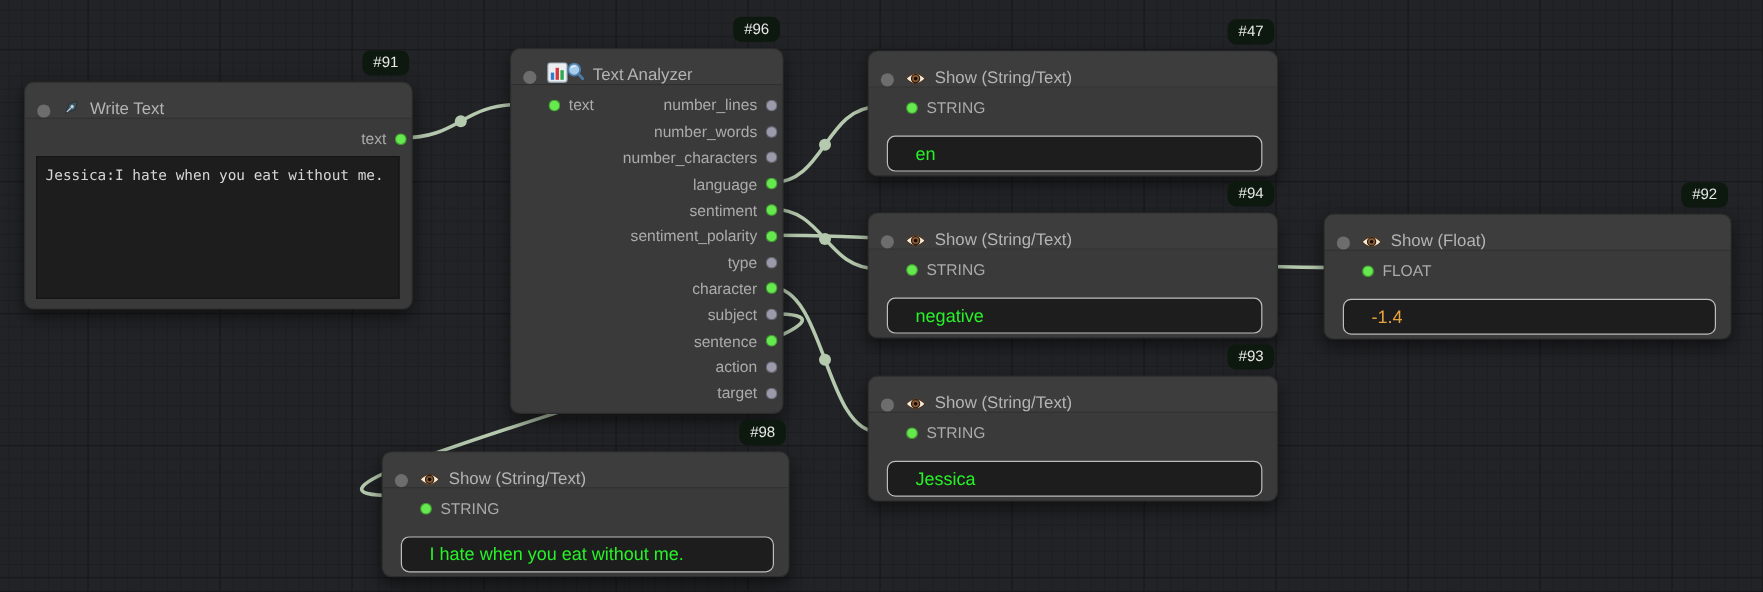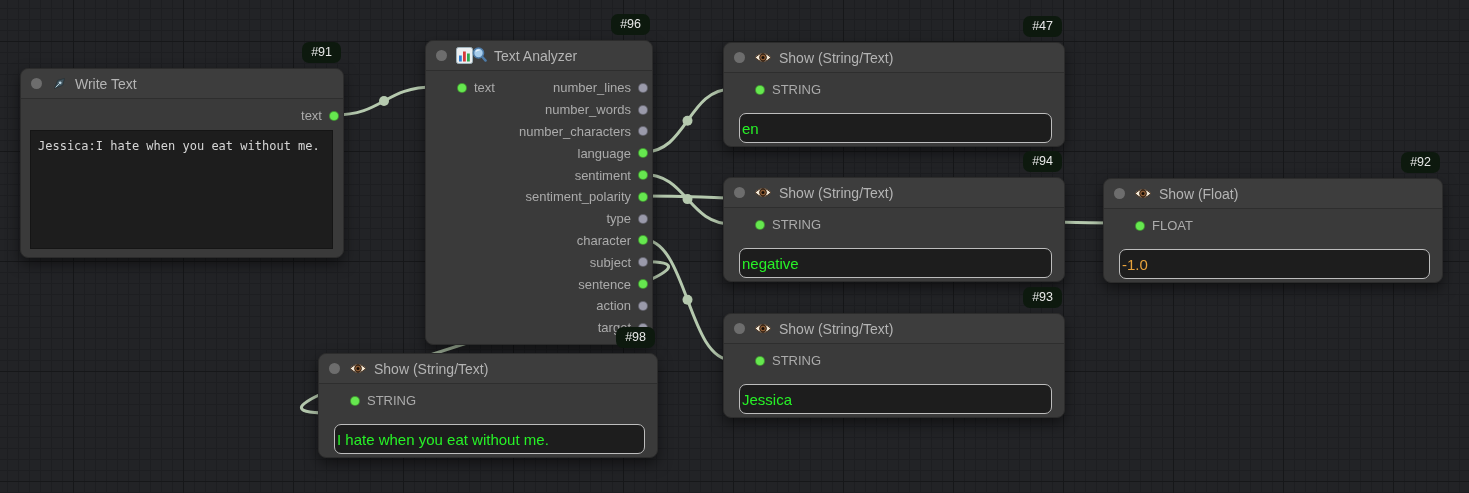--- a/index.html
+++ b/index.html
@@ -24,42 +24,42 @@
     background-position:-37px -69px,-37px -69px,-37px -69px,-37px -69px;
     font-family:"Liberation Sans", sans-serif;
   }
   svg.wires{position:absolute;left:0;top:0;pointer-events:none;}
   svg.wires path{pointer-events:stroke;}
   .node{
     position:absolute; background:var(--node-bg); border-radius:8px;
     box-shadow:0 6px 14px rgba(0,0,0,.5); border:1px solid #2c2c2c;
   }
   .node .header{
-    height:30px; display:flex; align-items:center; padding:0 8px 0 10px;
+    height:30px; display:flex; align-items:flex-end; padding:0 8px 0 10px;
     border-bottom:1px solid var(--node-sep); border-radius:8px 8px 0 0;
     background:#3d3d3d; cursor:move;
   }
   .collapse-dot{width:11px;height:11px;border-radius:50%;background:var(--collapse-dot);flex:0 0 auto;margin-right:9px;}
   .hicon{display:flex;align-items:center;margin-right:7px;flex:0 0 auto;}
   .title{font-size:14px;color:var(--title-color);white-space:nowrap;overflow:hidden;}
   .badge{
     position:absolute; top:-27px; right:2px; background:var(--badge-bg); color:var(--badge-text);
     font-size:12.5px; padding:3px 9px 4px; border-radius:7px; white-space:nowrap;
   }
   .slots{position:absolute; left:0; right:0; top:36px;margin-left:27px;}
   .slot-row{display:flex; justify-content:space-between; align-items:center; height:21.8px; padding:0 4px;}
   .sgrp{display:flex; align-items:center; gap:7px;}
   .port{width:10px;height:10px;border-radius:50%;flex:0 0 auto;border:1px solid rgba(0,0,0,.35);}
   .port.green{background:var(--port-green);}
   .port.gray{background:var(--port-gray);}
   .slot-label{font-size:13px;color:var(--slot-label);white-space:nowrap;}
   .valuebox{
     position:absolute; left:15px; right:12px; top:70px; height:30px;
     background:var(--box-bg); border:1px solid var(--box-border); border-radius:7px;
-    display:flex; align-items:center; padding:0 2px; cursor:text;
+    display:flex; align-items:center; padding:0 23px; cursor:text;
   }
   .valuebox .val{font-size:15px;white-space:nowrap;overflow:hidden;}
   .textwidget{
     position:absolute; left:9px; right:10px; top:61px; height:119px;
     background:var(--textarea-bg); border:1px solid #151515; color:var(--textarea-text);
     font-family:"DejaVu Sans Mono","Liberation Mono",monospace; font-size:12px;
     padding:8px 7px; overflow:hidden; white-space:pre-wrap; cursor:text;
   }
 </style>
 </head>
@@ -282,21 +282,21 @@
         <div class="slots">
           <div class="slot-row">
             <span class="sgrp">
               <span class="port green"></span>
               <span class="slot-label">FLOAT</span>
             </span>
             <span class="sgrp"></span>
           </div>
         </div>
         <div class="valuebox">
-          <span class="val" style="color: var(--value-orange);">-1.0</span>
+          <span class="val" style="color: var(--value-orange);">-1.4</span>
         </div>
       </div>
       <div class="node" style="left: 723px; top: 313px; width: 342px; height: 105px;">
         <div class="badge">#93</div>
         <div class="header">
           <span class="collapse-dot"></span>
           <span class="hicon">
             <svg width="18" height="13" viewBox="0 0 18 13">
               <path d="M1 6.5 Q9 -1.8 17 6.5 Q9 14.8 1 6.5 Z" fill="#f3ead8" stroke="#4a3423"></path>
               <circle cx="9" cy="6.5" r="3.4" fill="#8a5a33" stroke="#2e1d10"></circle>
@@ -311,21 +311,21 @@
               <span class="port green"></span>
               <span class="slot-label">STRING</span>
             </span>
             <span class="sgrp"></span>
           </div>
         </div>
         <div class="valuebox">
           <span class="val" style="color: var(--value-green);">Jessica</span>
         </div>
       </div>
-      <div class="node" style="left: 318px; top: 353px; width: 340px; height: 105px;">
+      <div class="node" style="left: 318px; top: 376px; width: 340px; height: 105px;">
         <div class="badge">#98</div>
         <div class="header">
           <span class="collapse-dot"></span>
           <span class="hicon">
             <svg width="18" height="13" viewBox="0 0 18 13">
               <path d="M1 6.5 Q9 -1.8 17 6.5 Q9 14.8 1 6.5 Z" fill="#f3ead8" stroke="#4a3423"></path>
               <circle cx="9" cy="6.5" r="3.4" fill="#8a5a33" stroke="#2e1d10"></circle>
               <circle cx="9" cy="6.5" r="1.5" fill="#160d06"></circle>
             </svg>
           </span>

